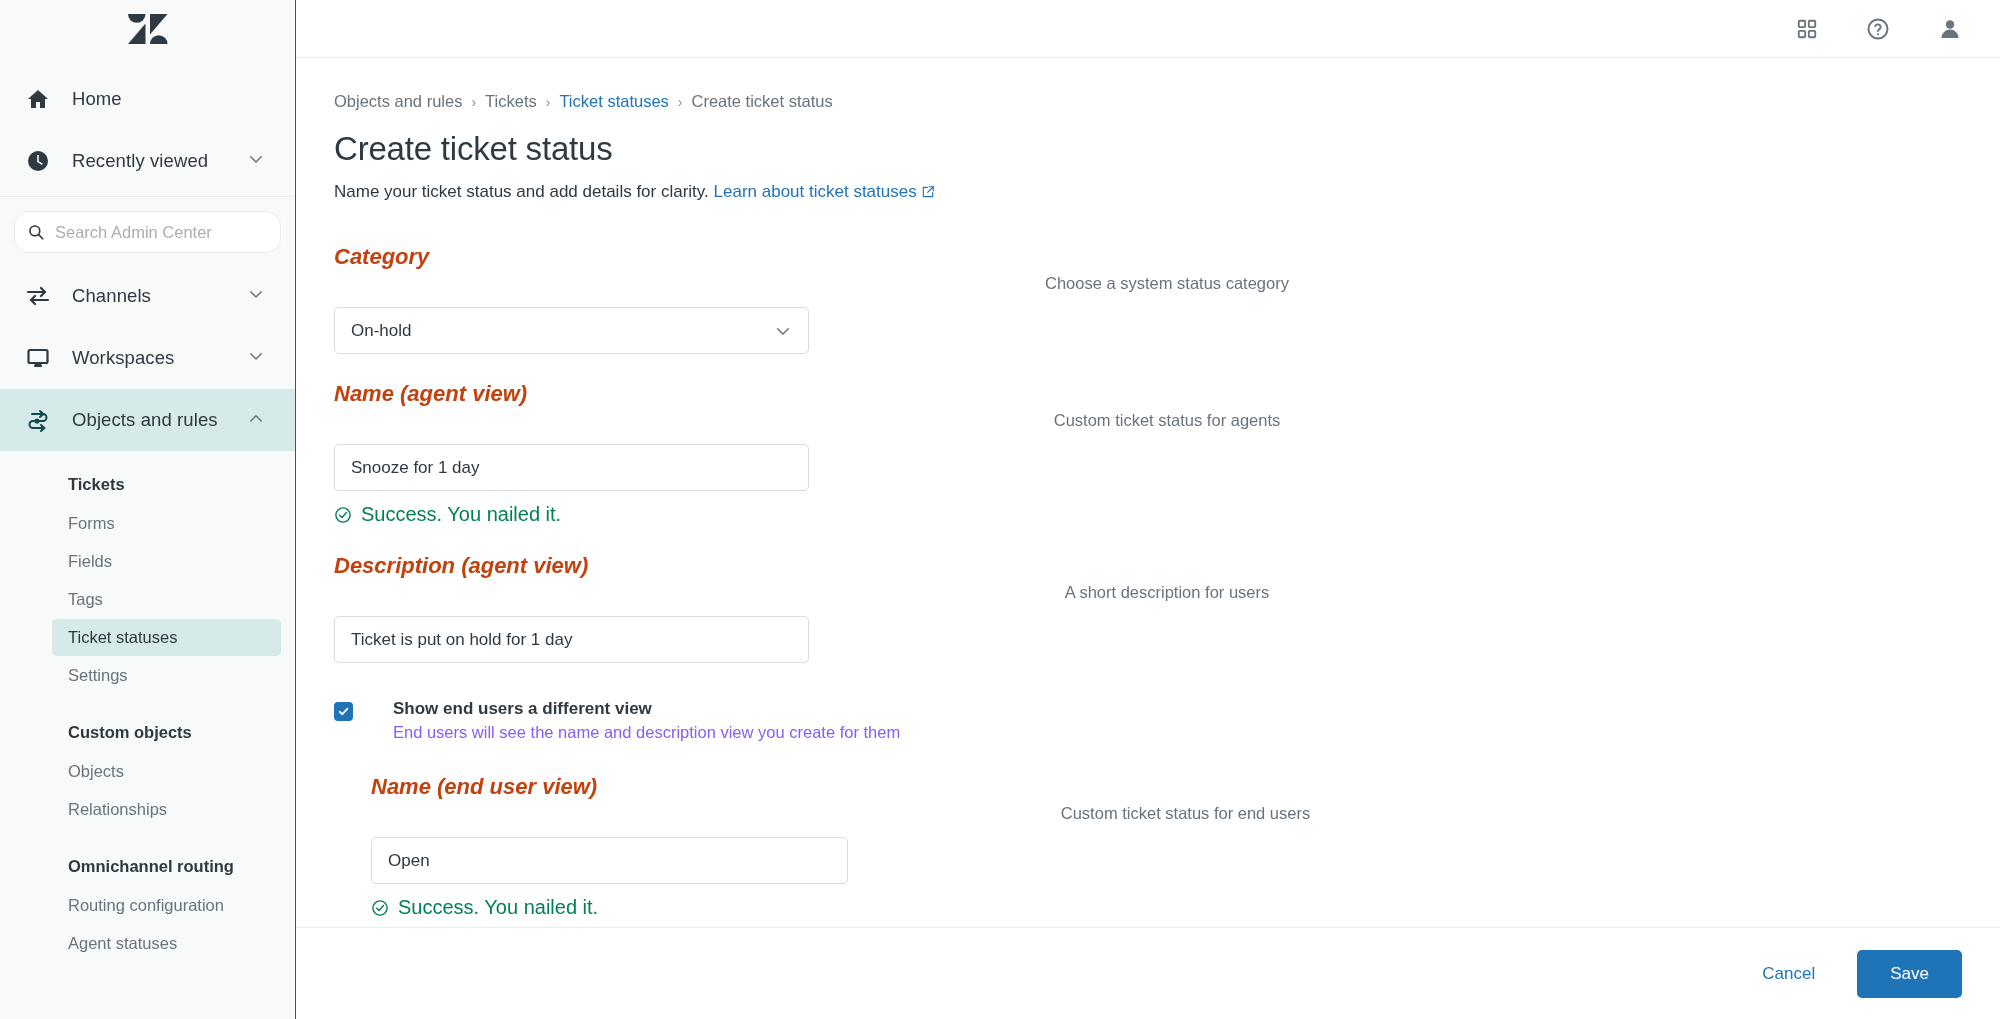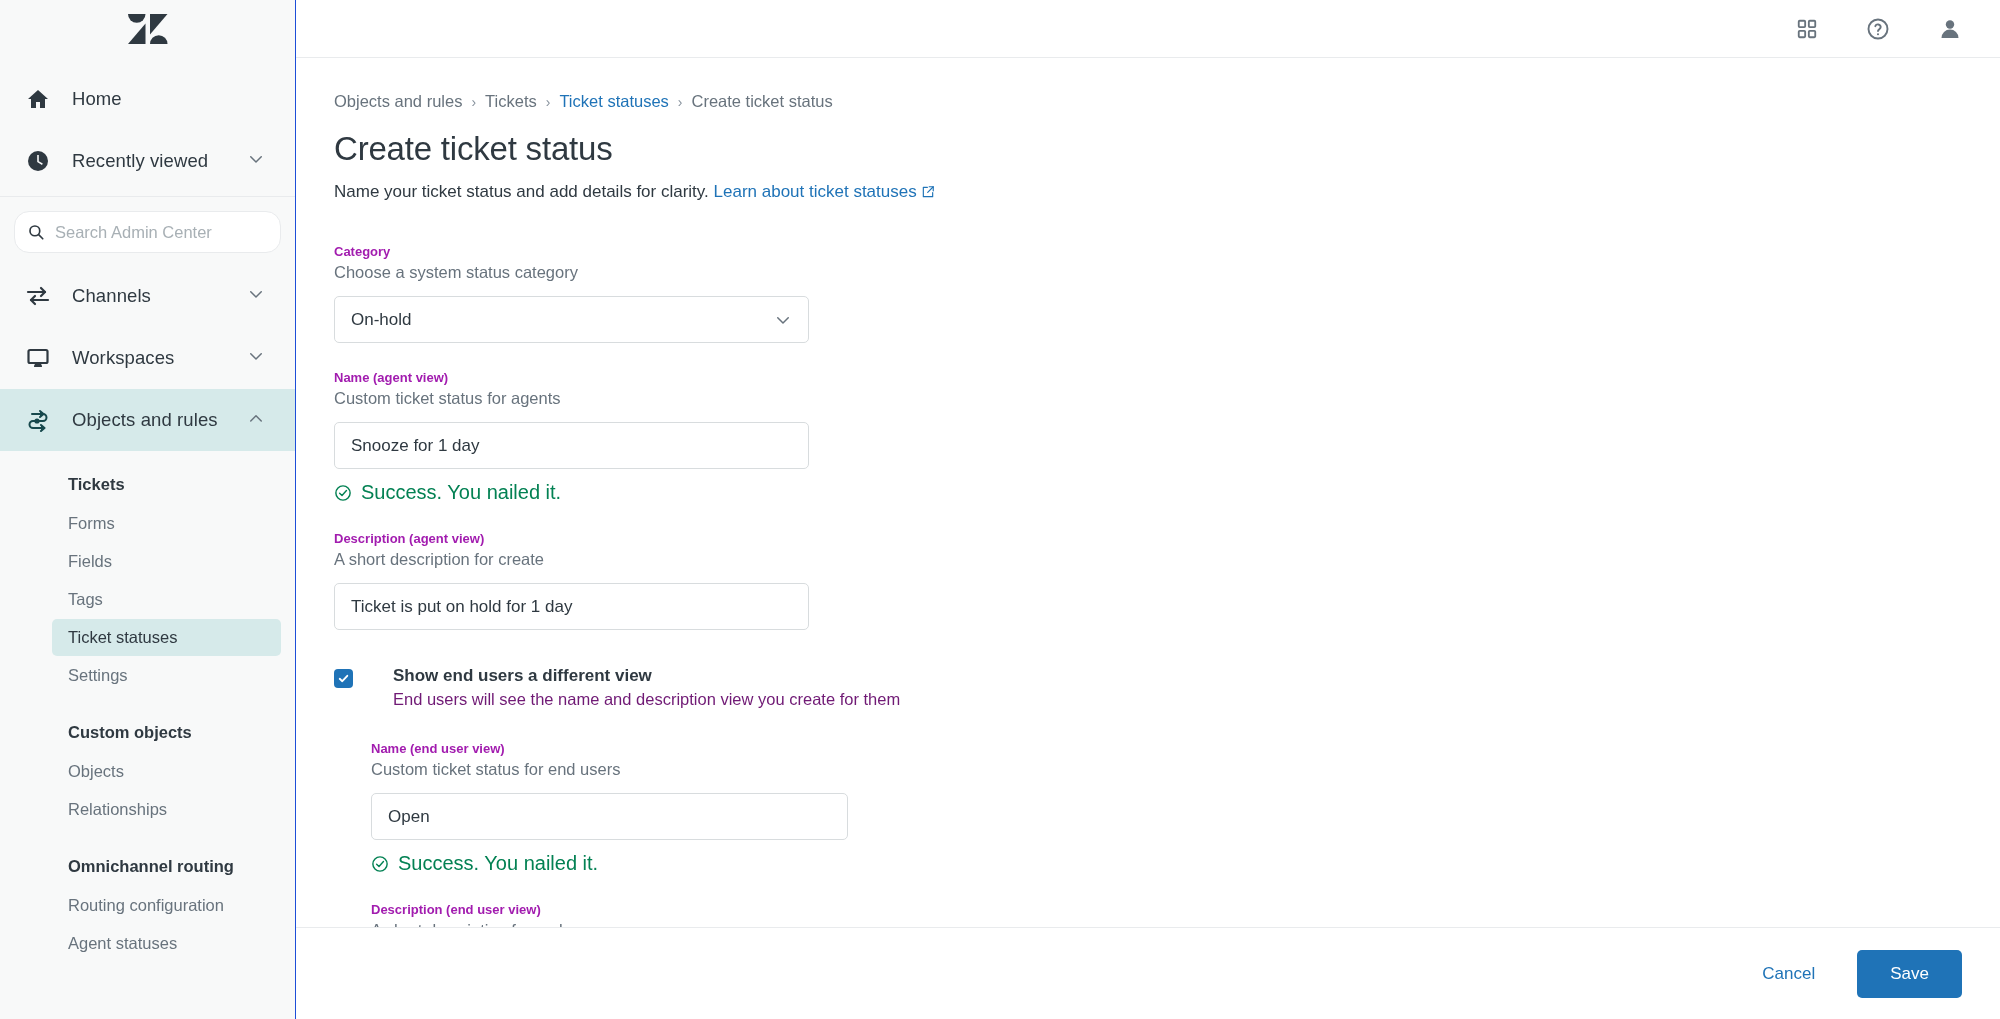--- a/index.html
+++ b/index.html
@@ -97,22 +97,22 @@
   .page-title {
     font-size: 33px; color: #2f3941; font-weight: normal;
     margin: 19px 0 0 0; letter-spacing: -.2px;
   }
   .subtitle { font-size: 17px; color: #2f3941; margin-top: 14px; }
   .subtitle .lnk { color: #1f73b7; cursor: pointer; }
   .ext-ico { display: inline-block; vertical-align: -2px; margin-left: 4px; }
 
   .form { margin-top: 40px; }
   .field-block { margin-bottom: 27px; }
-  .f-label { font-size: 13px; font-weight: bold; color: #a21caf; }
-  .f-hint { font-size: 16.5px; color: #68737d; margin-top: 4px; }
+  .f-label { font-size: 22px; font-weight: bold; color: #c2410c; font-style: italic; }
+  .f-hint { font-size: 16.5px; color: #68737d; margin-top: 4px; text-align: center; }
 
   .txt-input {
     margin-top: 14px; height: 47px; width: 475px;
     border: 1px solid #d8dcde; border-radius: 5px;
     display: flex; align-items: center; padding: 0 16px;
     font-size: 17px; color: #2f3941; background: #fff;
   }
   .select-input {
     margin-top: 14px; height: 47px; width: 475px;
     border: 1px solid #d8dcde; border-radius: 5px;
@@ -130,21 +130,21 @@
 
   .check-row { display: flex; align-items: flex-start; margin-top: 36px; gap: 25px; }
   .cbox {
     width: 19px; height: 19px; flex: 0 0 19px; margin-top: 3px;
     background: #1f73b7; border-radius: 4px;
     display: flex; align-items: center; justify-content: center;
     cursor: pointer;
   }
   .check-txt { padding-left: 15px; }
   .check-title { font-size: 17px; font-weight: bold; color: #2f3941; }
-  .check-sub { font-size: 16.5px; color: #701a75; margin-top: 4px; }
+  .check-sub { font-size: 16.5px; color: #8b5cf6; margin-top: 4px; }
 
   .nested { margin-left: 37px; margin-top: 32px; }
   .nested .txt-input { width: 477px; }
 
   
   .footer {
     position: absolute; left: 0; right: 0; bottom: 0; height: 92px;
     background: #fff; border-top: 1px solid #e9ebed;
     display: flex; align-items: center; justify-content: flex-end;
     padding-right: 38px; gap: 20px; z-index: 5;
@@ -363,21 +363,21 @@
             <svg viewBox="0 0 24 24" width="18" height="18" fill="none" stroke="currentColor" stroke-width="1.9" stroke-linecap="round" stroke-linejoin="round">
               <circle cx="12" cy="12" r="9.5"></circle>
                 <polyline points="7.5 12.3 10.7 15.3 16.6 8.8"></polyline>
             </svg>
             <span>Success. You nailed it.</span>
           </div>
         </div>
 
         <div class="field-block">
           <div class="f-label">Description (agent view)</div>
-          <div class="f-hint">A short description for create</div>
+          <div class="f-hint">A short description for users</div>
           <div class="txt-input">Ticket is put on hold for 1 day</div>
         </div>
 
         <div class="check-row">
           <span class="cbox">
             <svg width="13" height="13" viewBox="0 0 24 24" fill="none" stroke="#ffffff" stroke-width="3.4" stroke-linecap="round" stroke-linejoin="round">
               <polyline points="5 12.5 9.8 17 19 7"></polyline>
             </svg>
           </span>
           <span class="check-txt">

